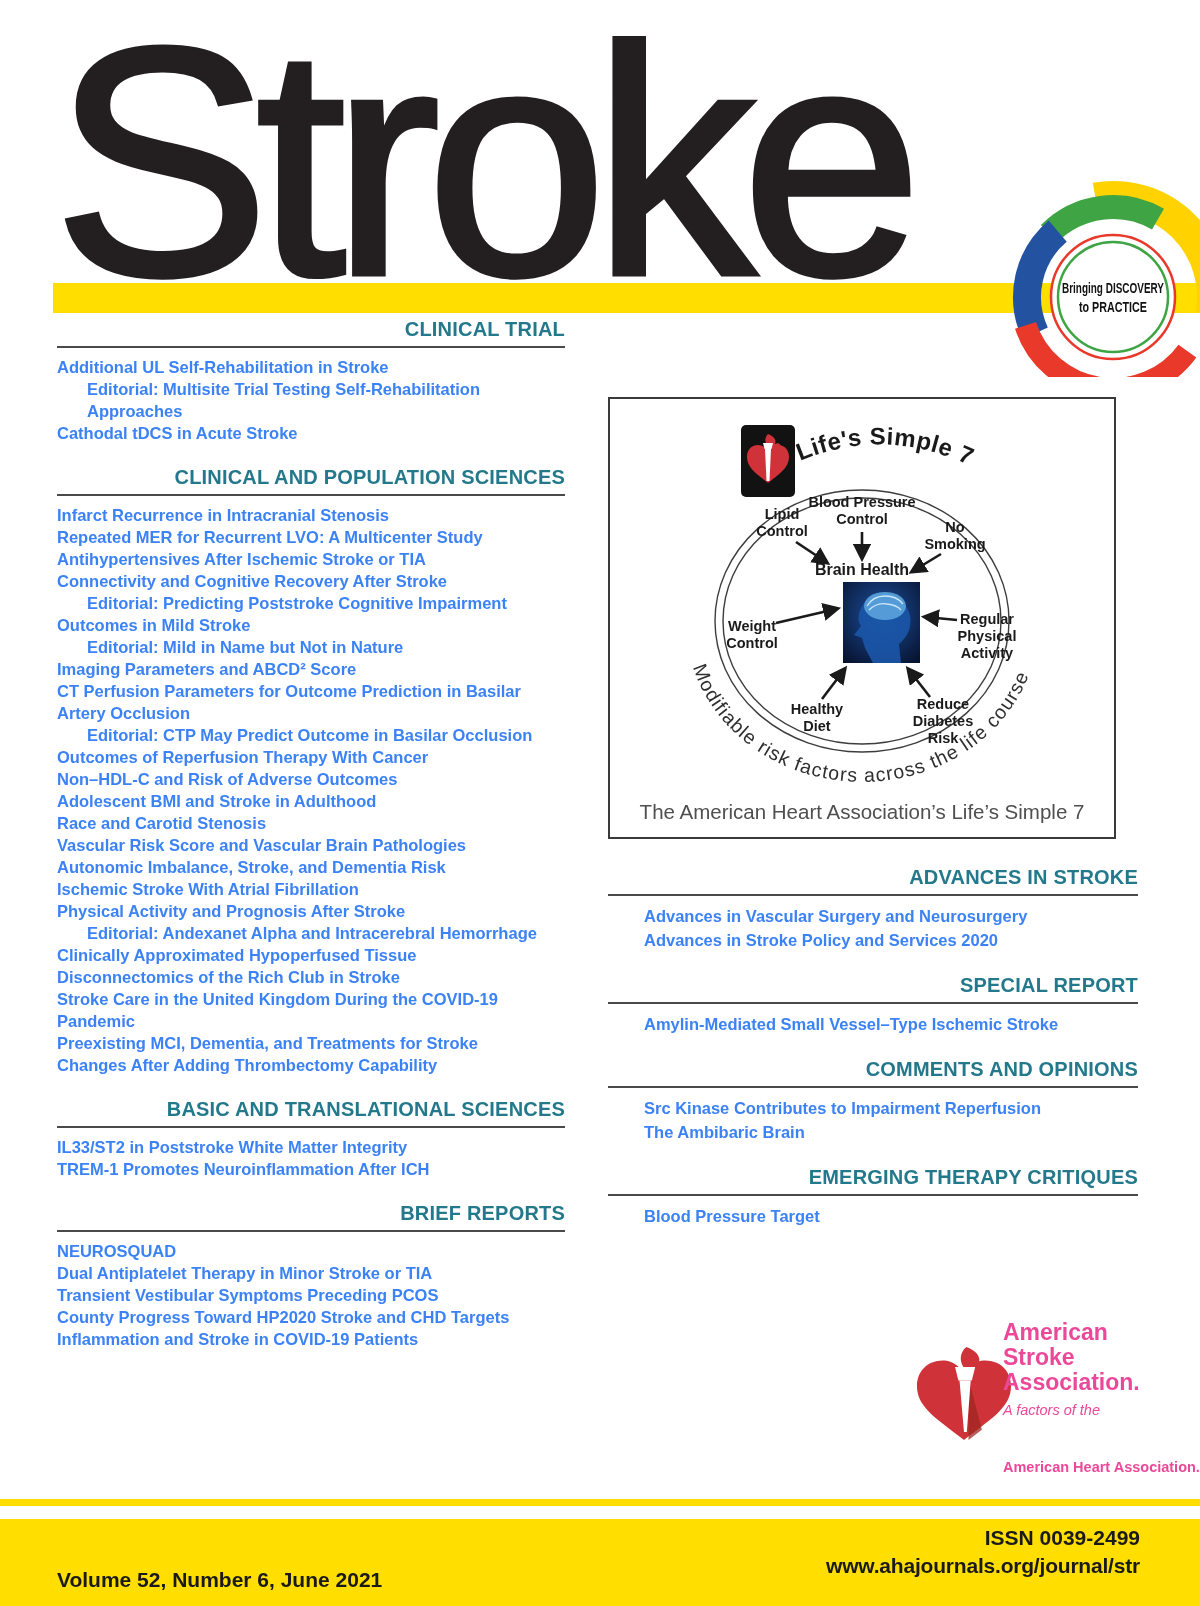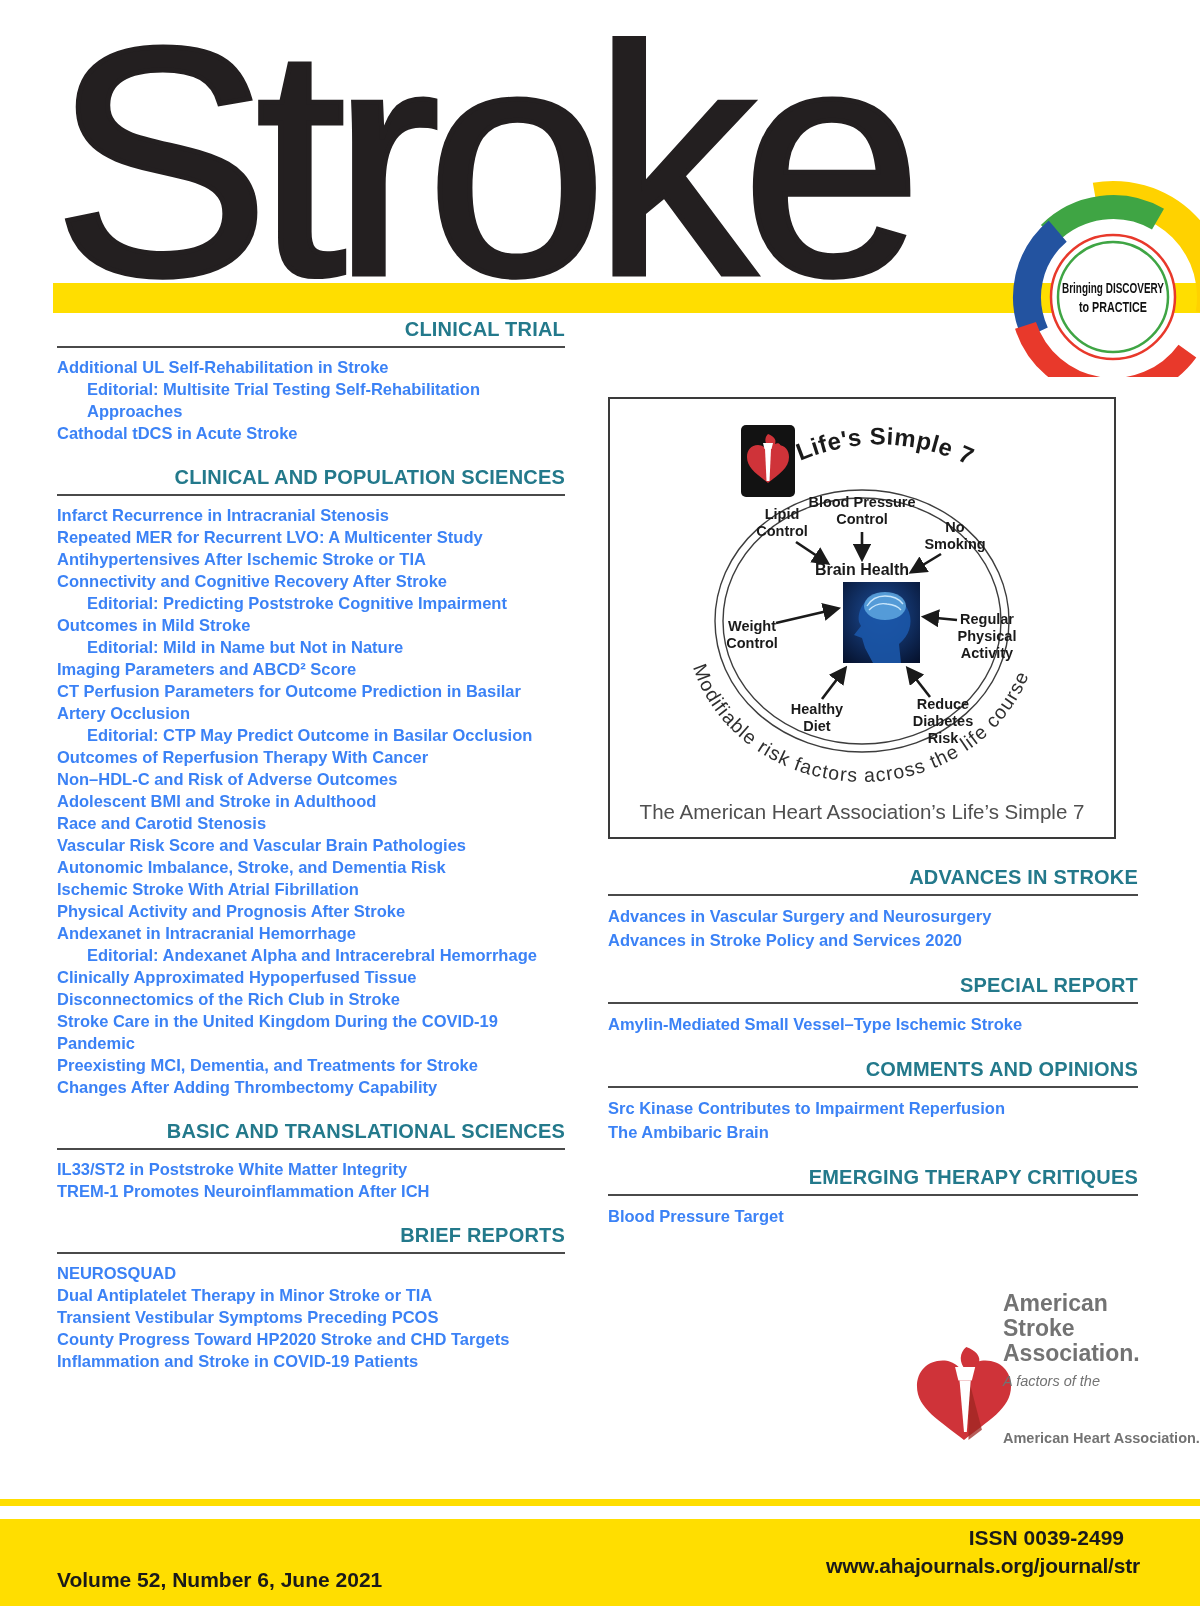--- a/index.html
+++ b/index.html
@@ -20,37 +20,37 @@
   .toc-col{position:absolute;}
   #left-column{left:57px;top:318px;width:508px;}
   #right-column{left:608px;top:866px;width:530px;}
   .toc-section{margin:0 0 22px 0;}
   .section-heading{
     margin:0;padding:0 0 5px 0;font-size:20px;font-weight:700;color:#23798B;
     letter-spacing:.2px;border-bottom:2px solid #4a4a4a;line-height:23px;text-align:right;
   }
   .section-items{list-style:none;margin:8px 0 0 0;padding:0;}
   .toc-item{font-size:16.5px;line-height:22px;color:#3b82f6;font-weight:bold;}
-  #right-column .toc-item{line-height:24px;}
+  #right-column .toc-item{line-height:24px;margin-left:36px;}
   .toc-item.indent{padding-left:30px;}
   
   #figure-box{
     position:absolute;left:608px;top:397px;width:504px;height:438px;
     border:2px solid #3a3a3a;background:#fff;
   }
   
   #asa-logo{position:absolute;left:890px;top:1336px;width:255px;height:130px;}
-  #asa-text{position:absolute;left:1003px;top:1291px;color:#737373;}
+  #asa-text{position:absolute;left:1003px;top:1320px;color:#ec4899;}
   #asa-text .big{font-size:23px;font-weight:700;line-height:25px;}
   #asa-text .division{font-size:14.5px;font-style:italic;margin-top:7px;line-height:17px;}
   #asa-text .division-b{font-size:14.5px;font-weight:700;line-height:17px;margin-top:40px;}
   
   .footer-text{position:absolute;color:#1a1a1a;font-weight:700;}
   #footer-volume{left:57px;top:1552px;font-size:21px;margin-top:16px;}
-  #footer-issn{right:76px;top:1526px;font-size:21px;text-align:right;}
+  #footer-issn{right:60px;top:1526px;font-size:21px;text-align:right;}
   #footer-url{right:60px;top:1554px;font-size:21px;text-align:right;letter-spacing:-0.2px;}
 </style>
 </head>
 <body>
 
 <svg id="masthead" viewBox="0 0 970 300">
   <text x="8" y="274" font-size="325" letter-spacing="-14" fill="#231f20" stroke="#231f20" stroke-width="5" font-family="Liberation Sans, sans-serif">Stroke</text>
 </svg>
 
 <div class="title-bar"></div>
@@ -112,21 +112,20 @@
   <li class="toc-item">Race and Carotid Stenosis</li>
 
   <li class="toc-item">Vascular Risk Score and Vascular Brain Pathologies</li>
 
   <li class="toc-item">Autonomic Imbalance, Stroke, and Dementia Risk</li>
 
   <li class="toc-item">Ischemic Stroke With Atrial Fibrillation</li>
 
   <li class="toc-item">Physical Activity and Prognosis After Stroke</li>
 
-  <li class="toc-item">Andexanet in Intracranial Hemorrhage</li>
 
   <li class="toc-item indent">Editorial: Andexanet Alpha and Intracerebral Hemorrhage</li>
 
   <li class="toc-item">Clinically Approximated Hypoperfused Tissue</li>
 
   <li class="toc-item">Disconnectomics of the Rich Club in Stroke</li>
 
   <li class="toc-item">Stroke Care in the United Kingdom During the COVID-19 Pandemic</li>
 
   <li class="toc-item">Preexisting MCI, Dementia, and Treatments for Stroke</li>

